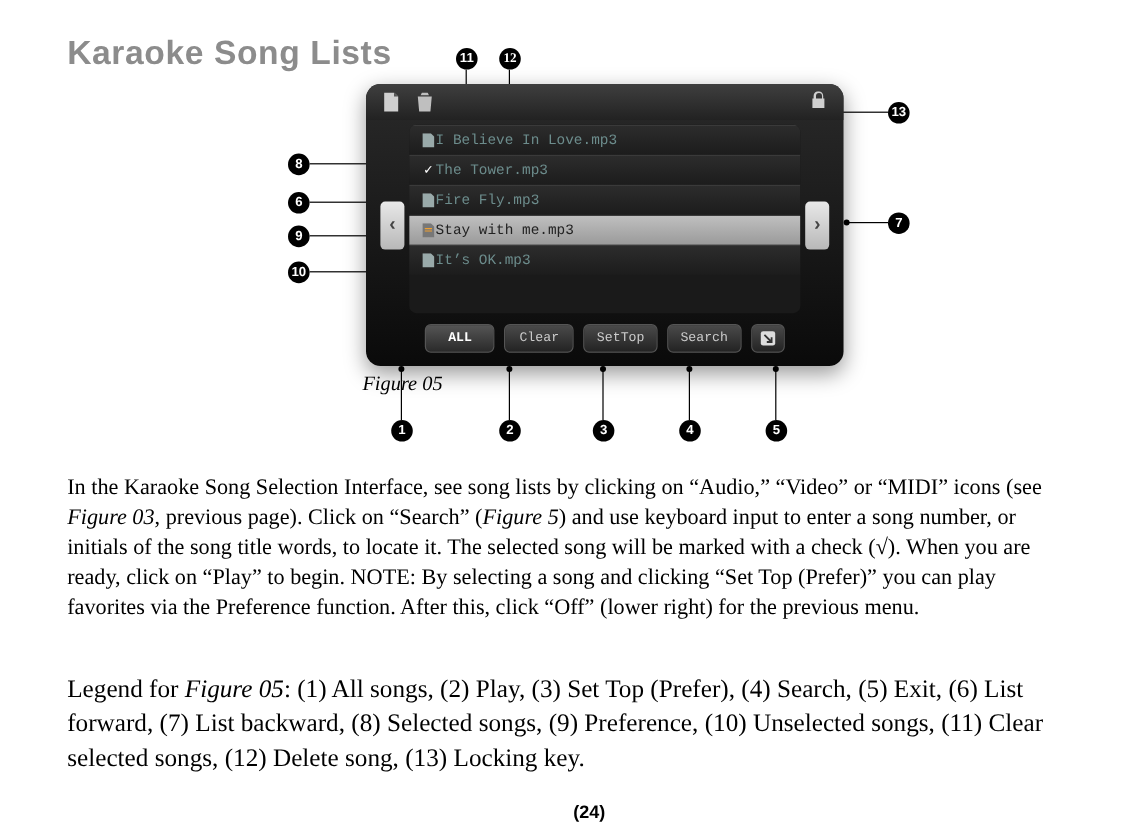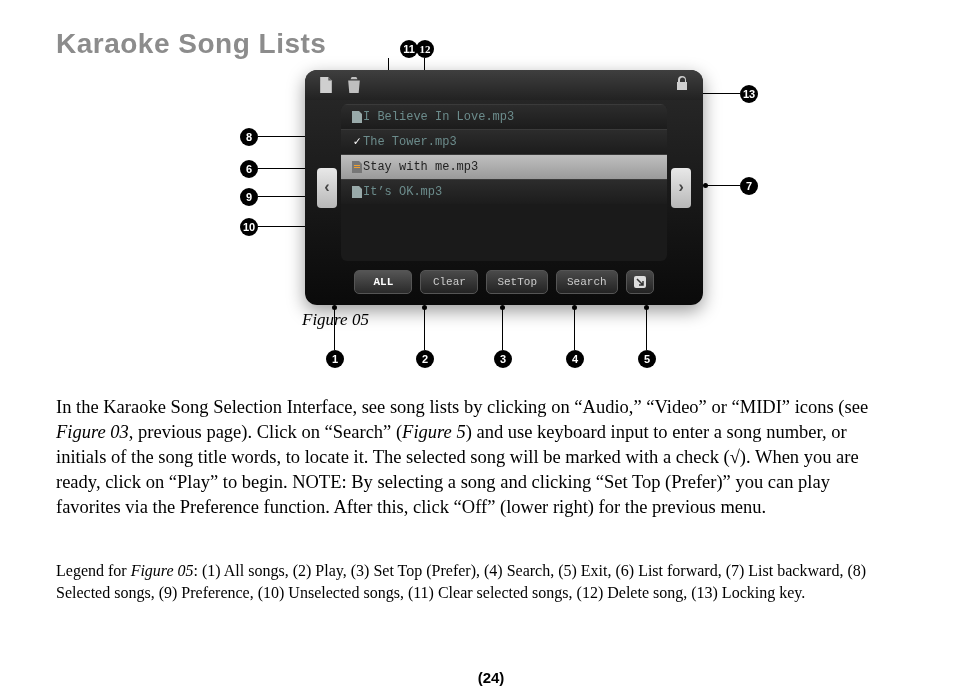--- a/index.html
+++ b/index.html
@@ -31,21 +31,21 @@
   .btn { min-width:58px; height:24px; padding:0 10px; border-radius:5px; background:linear-gradient(#4a4a4a,#232323); color:#ccc; font-family:"Courier New",monospace; font-size:11px; display:flex; align-items:center; justify-content:center; border:1px solid #555; }
   .btn.all { background:linear-gradient(#555,#2a2a2a); color:#fff; font-weight:bold; }
   .btn.exit { min-width:28px; padding:0; }
 
   
   .call { position:absolute; width:18px; height:18px; border-radius:50%; background:#000; color:#fff; font-family:Arial,sans-serif; font-size:11px; font-weight:bold; display:flex; align-items:center; justify-content:center; }
   .lead { position:absolute; background:#000; }
   .dot { position:absolute; width:5px; height:5px; background:#000; border-radius:50%; }
 
   
-  #c11 { left:380px; top:40px;margin-left:20px; } #l11 { left:388px; top:58px; width:1px; height:22px; }
+  #c11 { left:380px; top:40px; } #l11 { left:388px; top:58px; width:1px; height:22px; }
   #c12 { left:416px; top:40px;font-family:Liberation Serif, serif; } #l12 { left:424px; top:58px; width:1px; height:22px; }
   
   #c13 { left:740px; top:85px; } #l13 { left:685px; top:93px; width:55px; height:1px; } #d13 { left:683px; top:91px; }
   
   #c7 { left:740px; top:177px; } #l7 { left:705px; top:185px; width:35px; height:1px; } #d7 { left:703px; top:183px; }
   
   #c8 { left:240px; top:128px; } #l8 { left:258px; top:136px; width:78px; height:1px; } #d8 { left:336px; top:134px; }
   #c6 { left:240px; top:160px; } #l6 { left:258px; top:168px; width:58px; height:1px; } #d6 { left:316px; top:166px; }
   #c9 { left:240px; top:188px; } #l9 { left:258px; top:196px; width:88px; height:1px; } #d9 { left:346px; top:194px; }
   #c10{ left:240px; top:218px; } #l10{ left:258px; top:226px; width:88px; height:1px; } #d10{ left:346px; top:224px; }
@@ -53,21 +53,21 @@
   #c1 { left:326px; top:350px; } #l1 { left:334px; top:308px; width:1px; height:42px; } #d1 { left:332px; top:305px; }
   #c2 { left:416px; top:350px; } #l2 { left:424px; top:308px; width:1px; height:42px; } #d2 { left:422px; top:305px; }
   #c3 { left:494px; top:350px; } #l3 { left:502px; top:308px; width:1px; height:42px; } #d3 { left:500px; top:305px; }
   #c4 { left:566px; top:350px; } #l4 { left:574px; top:308px; width:1px; height:42px; } #d4 { left:572px; top:305px; }
   #c5 { left:638px; top:350px; } #l5 { left:646px; top:308px; width:1px; height:42px; } #d5 { left:644px; top:305px; }
 
   .fig-caption { position:absolute; left:302px; top:310px; font-style:italic; font-family:Georgia,serif; font-size:17px; }
 
   
   .para1 { position:absolute; left:56px; top:395px; right:56px; font-size:18.5px; line-height:1.35; }
-  .para2 { position:absolute; left:56px; top:560px; right:43px; font-size:16px; line-height:1.35; }
+  .para2 { position:absolute; left:56px; top:560px; right:43px; font-size:21px; line-height:1.35; }
   .pg { position:absolute; left:0; right:0; bottom:14px; text-align:center; font-family:Arial,sans-serif; font-weight:700; font-size:15px;padding-left:28px; }
   i.italic { font-style: italic; }
 </style>
 </head>
 <body>
 <div class="page">
 
   <h1 class="title">Karaoke Song Lists</h1>
 
   <div id="c11" class="call">11</div>
@@ -139,20 +139,28 @@
             </svg>
           </span>
         <span>I Believe In Love.mp3</span>
       </div>
       <div class="row check">
         <span class="row-icon">
             <span class="tick">✓</span>
           </span>
         <span>The Tower.mp3</span>
       </div>
+      <div class="row">
+        <span class="row-icon">
+            <svg width="10" height="12" viewBox="0 0 10 12">
+              <path fill="#9aa" d="M0 0h7l3 3v9H0z"></path>
+            </svg>
+          </span>
+        <span>Fire Fly.mp3</span>
+      </div>
       <div class="row sel">
         <span class="row-icon">
             <svg width="10" height="12" viewBox="0 0 10 12">
               <path fill="#777" d="M0 0h7l3 3v9H0z"></path>
               <path fill="#f0a030" d="M2 4h6v1H2zM2 6h6v1H2z"></path>
             </svg>
           </span>
         <span>Stay with me.mp3</span>
       </div>
       <div class="row">

